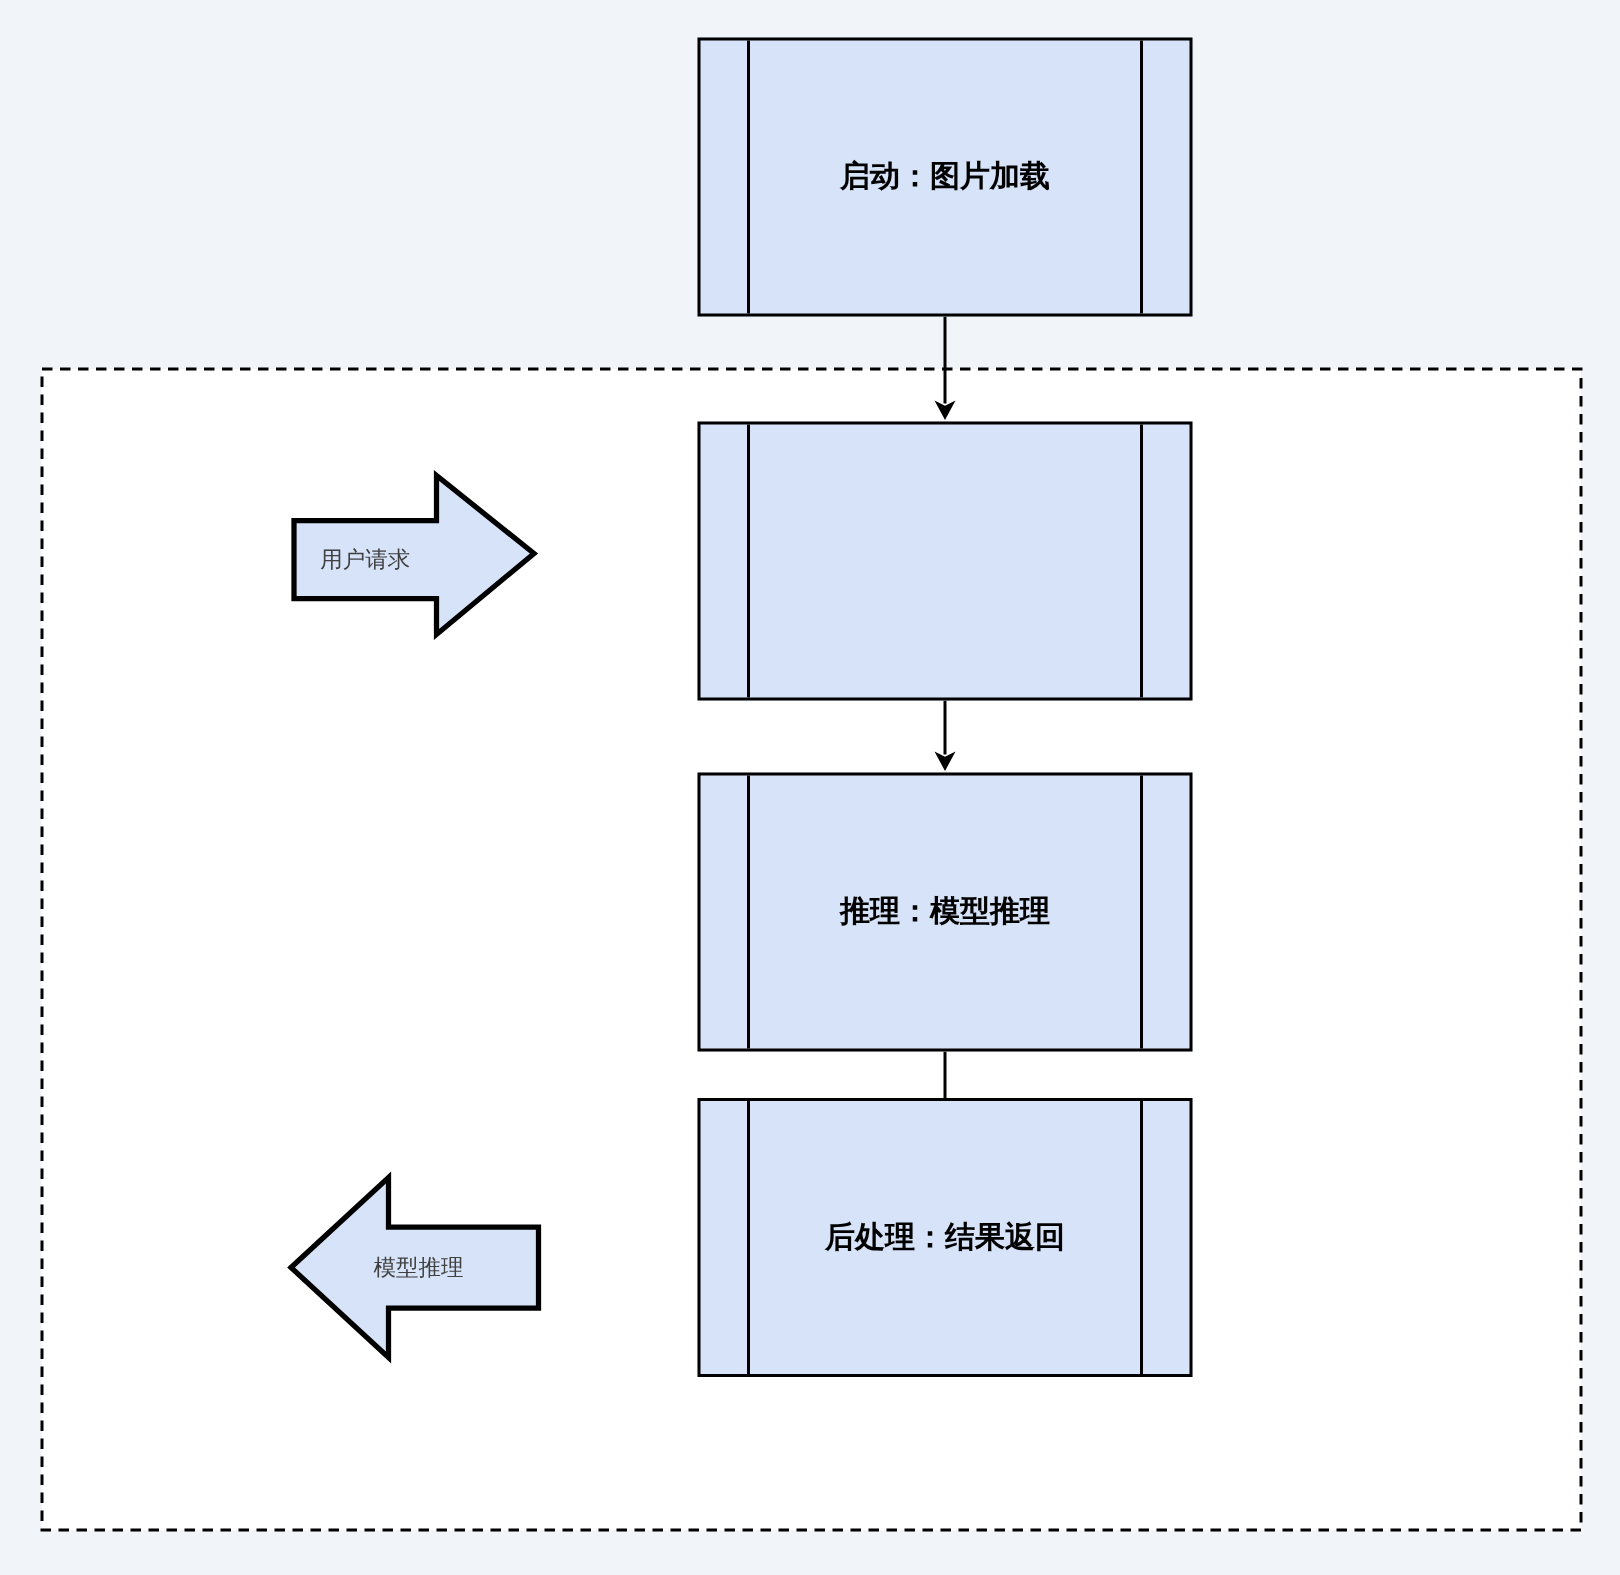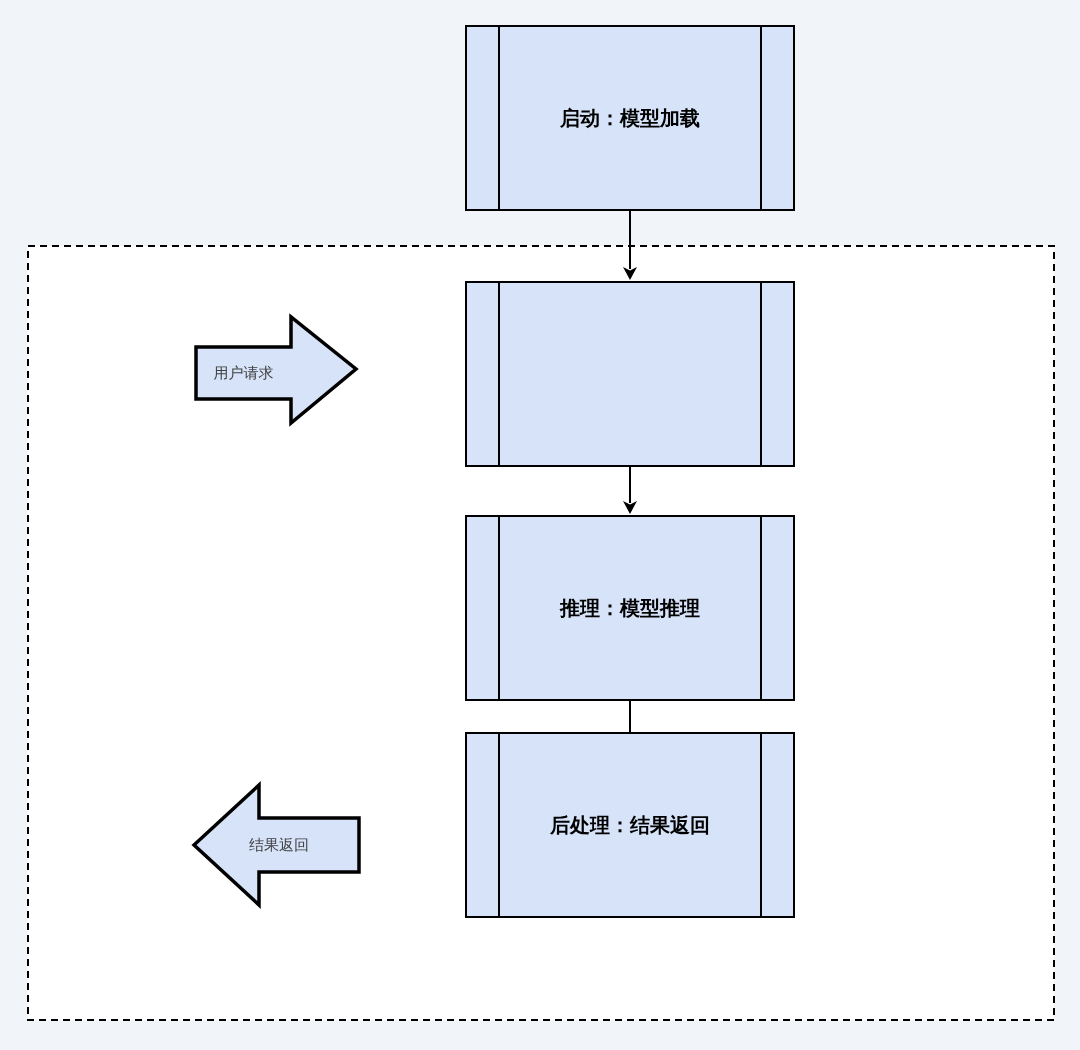--- a/index.html
+++ b/index.html
@@ -90,21 +90,21 @@
     </g>
 
     <polygon points="196,347 291,347 291,317 356,369 291,423 291,399 196,399" fill="#d6e3f8" stroke="#000" stroke-width="3.5" stroke-linejoin="miter"></polygon>
 
     <polygon points="194,845 259,785 259,818 359,818 359,872 259,872 259,905" fill="#d6e3f8" stroke="#000" stroke-width="3.5" stroke-linejoin="miter"></polygon>
   </svg>
 
   <div class="node node-start">
     <div class="bar bar-left"></div>
     <div class="bar bar-right"></div>
-    <div class="node-label">启动：模型加载</div>
+    <div class="node-label">启动：图片加载</div>
   </div>
 
   <div class="node node-preprocess">
     <div class="bar bar-left"></div>
     <div class="bar bar-right"></div>
   </div>
 
   <div class="node node-inference">
     <div class="bar bar-left"></div>
     <div class="bar bar-right"></div>
@@ -112,15 +112,15 @@
   </div>
 
   <div class="node node-postprocess">
     <div class="bar bar-left"></div>
     <div class="bar bar-right"></div>
     <div class="node-label">后处理：结果返回</div>
   </div>
 
   <div class="callout-label label-user-request">用户请求</div>
 
-  <div class="callout-label label-return-result">结果返回</div>
+  <div class="callout-label label-return-result">模型推理</div>
 
 </div>
 
 </body></html>

